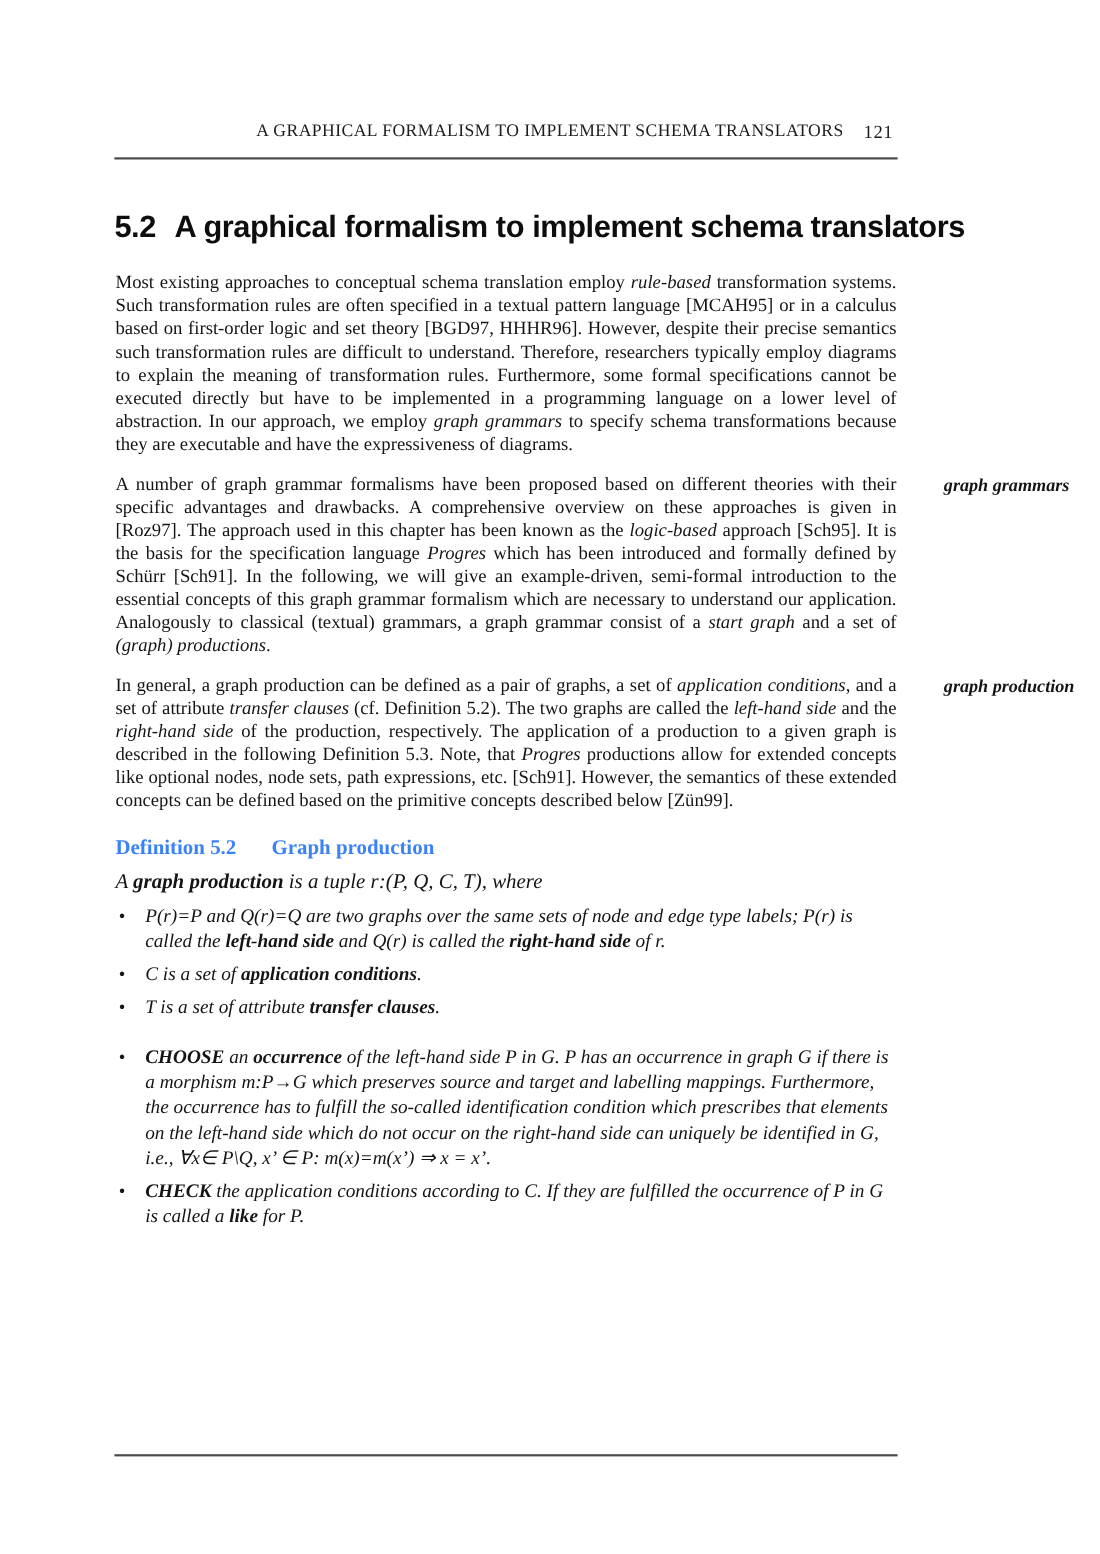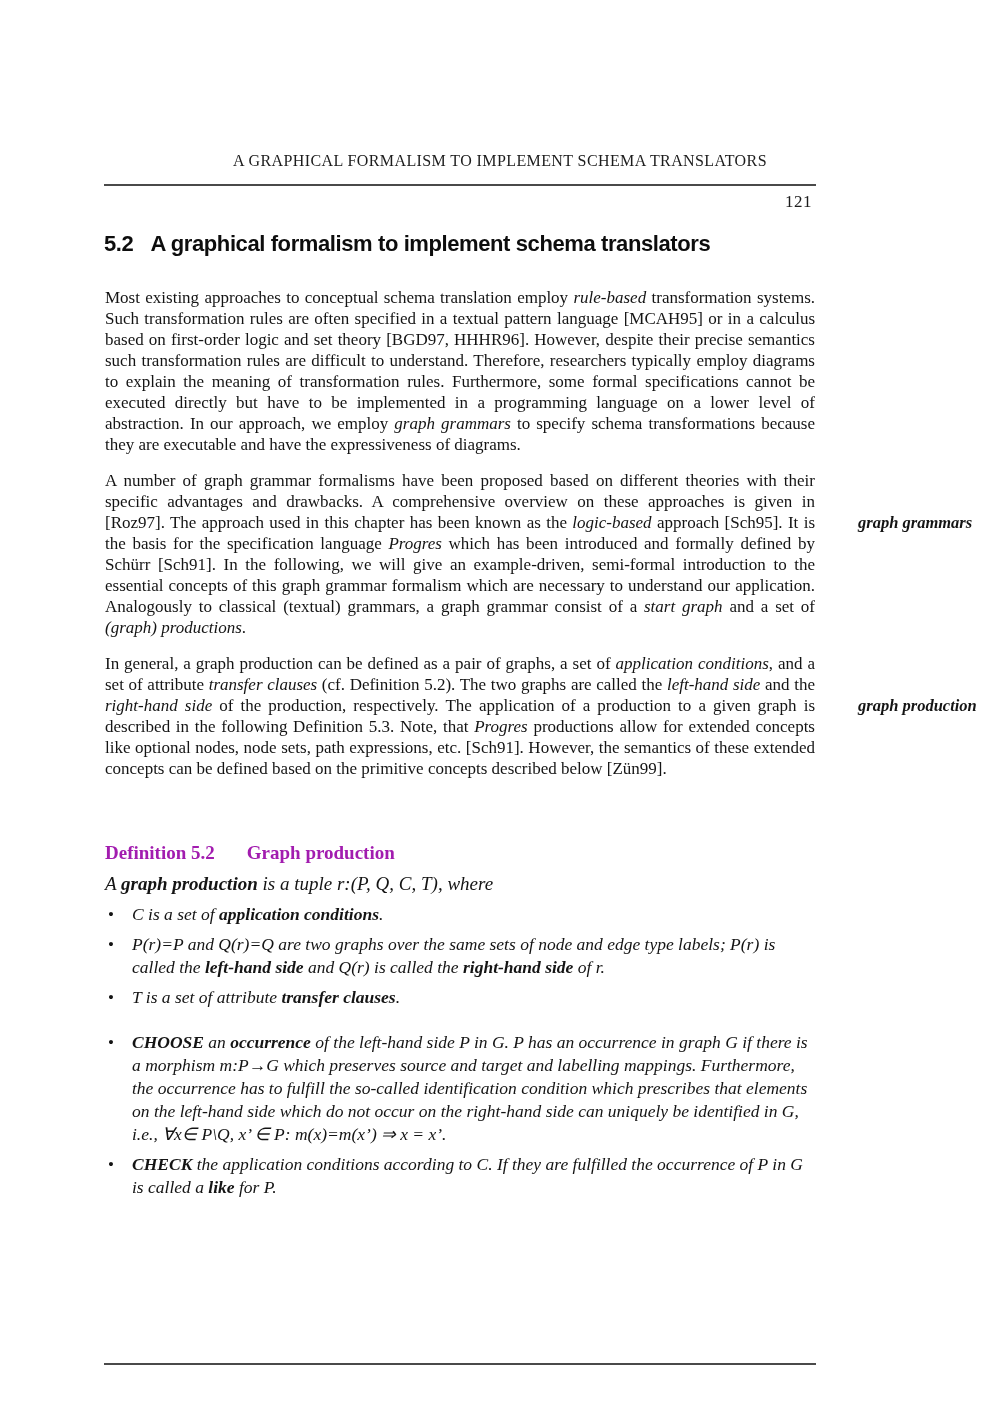--- a/index.html
+++ b/index.html
@@ -1,15 +1,15 @@
 <!DOCTYPE html>
 <html><head>
 <meta charset="utf-8">
 <style>
-  * { box-sizing: border-box; margin-top: 41px; }
+  * { box-sizing: border-box; }
   html, body { margin: 0; padding: 0; }
   body {
     width: 1000px;
     height: 1413px;
     background: #ffffff;
     color: #141414;
     font-family: "Liberation Serif", serif;
     position: relative;
     overflow: hidden;
   }
@@ -43,21 +43,21 @@
   }
 
   
   .section-heading {
     position: absolute;
     top: 190px;
     left: 104px;
     margin: 0;
     font-family: "Liberation Sans", sans-serif;
     font-weight: bold;
-    font-size: 22px;
+    font-size: 28px;
     letter-spacing: -0.4px;
     color: #0d0d0d;
     display: flex;
     gap: 17px;
     white-space: nowrap;
   }
 
   
   .column {
     position: absolute;
@@ -80,21 +80,21 @@
     font-size: 16.5px;
     text-align: left;
   }
 
   
   .definition { margin-top: 22px; text-align: left; }
   .def-heading {
     margin: 0 0 9px 0;
     font-size: 19px;
     font-weight: bold;
-    color: #a21caf;
+    color: #3b82f6;
     display: flex;
     gap: 32px;
     white-space: nowrap;
   }
   .def-intro {
     margin: 0 0 8px 0;
     font-style: italic;
     font-size: 19px;
     line-height: 23px;
   }
@@ -164,22 +164,22 @@
       <span class="margin-note">graph production</span>
     </div>
 
     <section class="definition">
       <h2 class="def-heading">
         <span>Definition 5.2</span>
         <span>Graph production</span>
       </h2>
       <p class="def-intro">A <span class="run-b">graph production</span> is a tuple r:(P, Q, C, T), where</p>
       <ul class="def-bullets">
+        <li>P(r)=P and Q(r)=Q are two graphs over the same sets of node and edge type labels; P(r) is called the <span class="run-b">left-hand side</span> and Q(r) is called the <span class="run-b">right-hand side</span> of r.</li>
         <li>C is a set of <span class="run-b">application conditions</span>.</li>
-        <li>P(r)=P and Q(r)=Q are two graphs over the same sets of node and edge type labels; P(r) is called the <span class="run-b">left-hand side</span> and Q(r) is called the <span class="run-b">right-hand side</span> of r.</li>
         <li>T is a set of attribute <span class="run-b">transfer clauses</span>.</li>
       </ul>
     </section>
 
     <section class="definition">
       <ul class="def-bullets">
         <li><span class="run-b">CHOOSE</span> an <span class="run-b">occurrence</span> of the left-hand side P in G. P has an occurrence in graph G if there is a morphism m:P→G which preserves source and target and labelling mappings. Furthermore, the occurrence has to fulfill the so-called identification condition which prescribes that elements on the left-hand side which do not occur on the right-hand side can uniquely be identified in G, i.e., ∀x∈ P\Q, x’ ∈ P: m(x)=m(x’) ⇒ x = x’.</li>
         <li><span class="run-b">CHECK</span> the application conditions according to C. If they are fulfilled the occurrence of P in G is called a <span class="run-b">like</span> for P.</li>
       </ul>
     </section>

